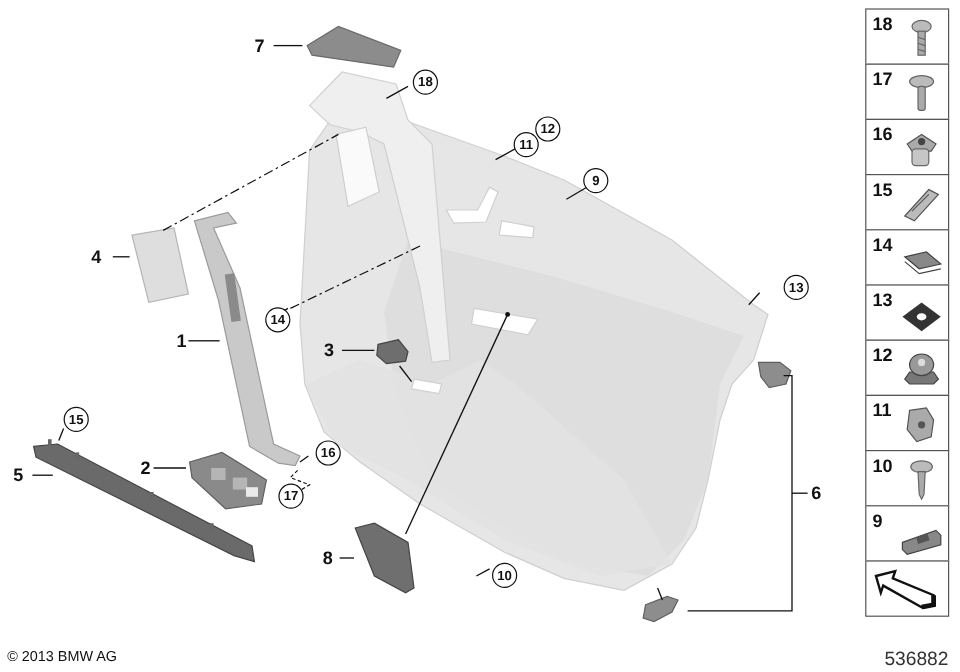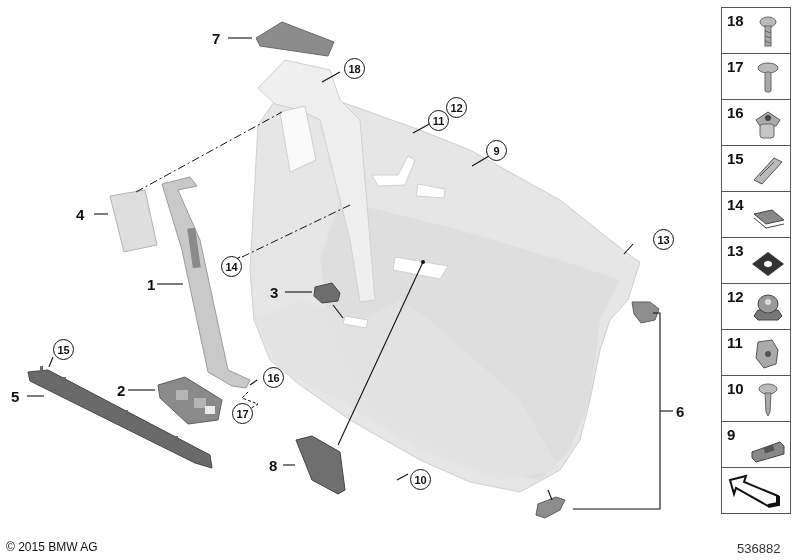--- a/index.html
+++ b/index.html
@@ -13,21 +13,21 @@
           display: flex; align-items: center; justify-content: center;
           font-family: "Liberation Sans", sans-serif; box-sizing: border-box; }
   .legend { position: absolute; left: 721px; top: 8px; width: 70px; }
   .legend-cell { position: relative; width: 70px; height: 47px; border: 1px solid #555;
                  box-sizing: border-box; margin-top: -1px; background: #fff; }
   .legend-num { position: absolute; left: 5px; top: 4px; font-weight: bold; font-size: 15px;
                 font-family: "Liberation Sans", sans-serif; }
   .legend-icon { position: absolute; right: 4px; top: 6px; width: 36px; height: 36px; }
   .copyright { position: absolute; left: 6px; top: 540px; font-size: 12px;
                font-family: "Liberation Sans", sans-serif; }
-  .imgno { position: absolute; left: 737px; top: 541px; font-size: 13px; color: #333;
+  .imgno { position: absolute; left: 737px; top: 541px; font-size: 16px; color: #333;
            font-family: "Liberation Sans", sans-serif; }
 </style>
 </head>
 <body>
 
 <svg id="diagram" viewBox="0 0 800 560" xmlns="http://www.w3.org/2000/svg">
 
   <g>
     <path d="M258,125 L288,82 L300,92 L336,100 L420,130 L470,150 L560,200 L628,254 L640,262 L628,300 L610,320 L600,350 L590,400 L580,440 L560,470 L520,492 L470,482 L420,460 L350,420 L300,385 L270,360 L254,320 L250,270 Z" fill="#e6e6e6" stroke="#cfcfcf" stroke-width="1"></path>
     <path d="M340,200 L460,230 L560,260 L620,280 L600,320 L590,400 L570,450 L540,480 L480,470 L420,440 L360,400 L330,330 L320,260 Z" fill="#dcdcdc" opacity="0.8"></path>
@@ -194,14 +194,14 @@
       </svg>
   </div>
   <div class="legend-cell">
     <svg style="position:absolute;left:6px;top:6px;width:58px;height:34px;" viewBox="0 0 58 34">
         <path d="M2,6 L18,2 L16,8 L50,22 L50,30 L40,32 L8,14 L6,20 Z" fill="#fff" stroke="#111" stroke-width="2"></path>
         <path d="M40,32 L50,30 L50,22" fill="none" stroke="#111" stroke-width="4"></path>
       </svg>
   </div>
 </div>
 
-<div class="copyright">© 2015 BMW AG</div>
+<div class="copyright">© 2013 BMW AG</div>
 <div class="imgno">536882</div>
 
 </body></html>

